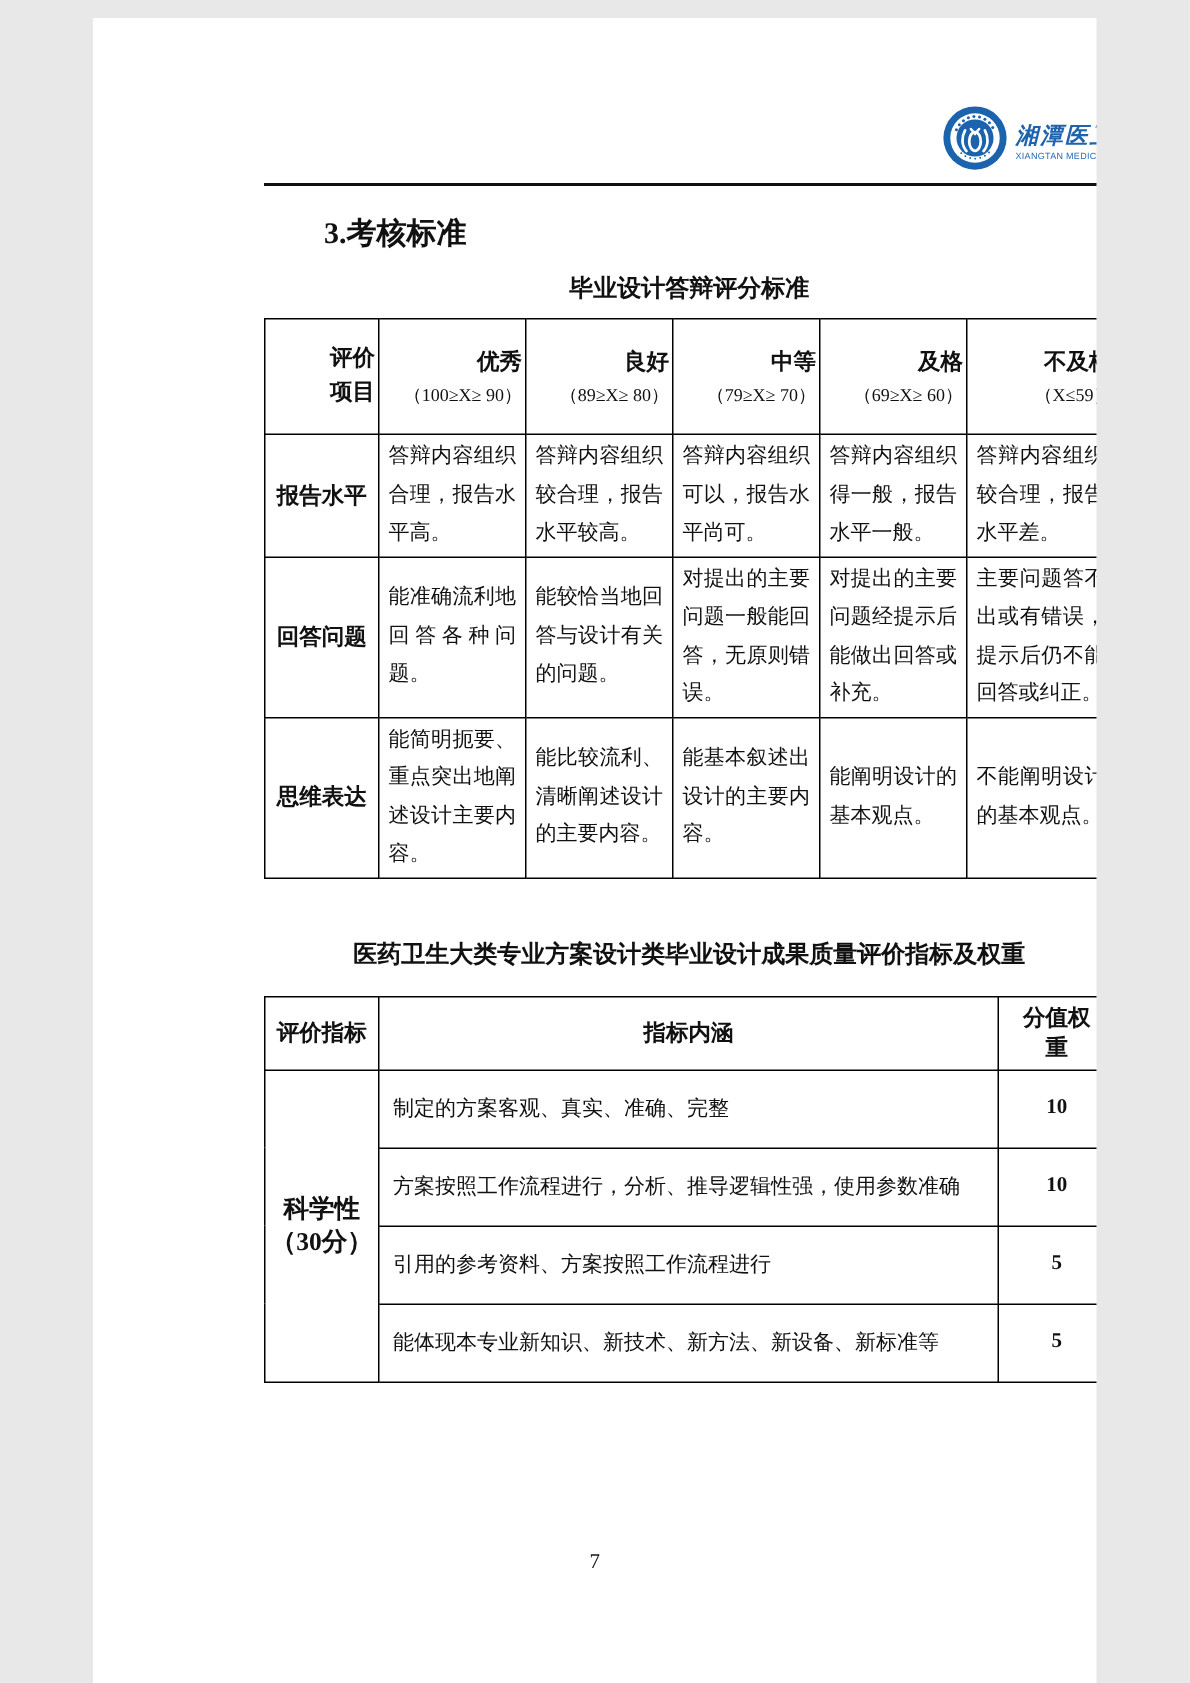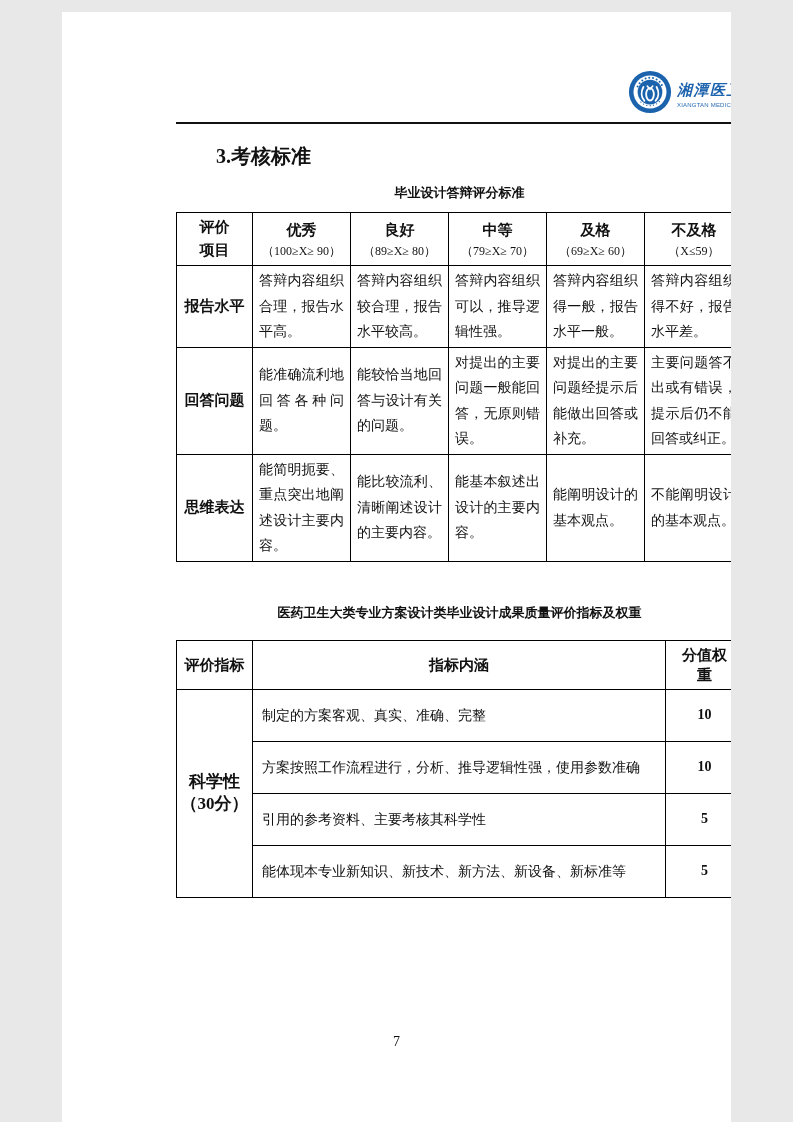--- a/index.html
+++ b/index.html
@@ -38,30 +38,30 @@
   .body-para {
     font-size:20px; line-height:42px;
     text-align:justify; text-indent:2em;
   }
   .body-para .lead { font-weight:bold; }
   .section-heading {
     font-size:20px; font-weight:bold;
     line-height:40px; padding-left:2em; margin-top:2px;
   }
   .table-title {
-    text-align:center; font-size:13px; font-weight:bold;
+    text-align:center; font-size:16px; font-weight:bold;
     line-height:22px; margin:6px 0 8px 0;
   }
   .table-title.second { margin-top:40px; margin-bottom:16px; }
   
   table { width:567px; border-collapse:collapse; table-layout:fixed; }
   th, td { border:1px solid #000; vertical-align:middle; }
   .pre { white-space:pre-line; }
   
-  .t1 th { padding:3px 2px; text-align:center; }
+  .t1 th { padding:15px 2px; text-align:right; }
   .t1 .th-name { font-size:15px; font-weight:bold; line-height:23px; }
   .t1 .th-range { font-size:12px; font-weight:normal; line-height:18px; }
   .t1 .row-label {
     font-size:15px; font-weight:bold; text-align:center; padding:2px;
   }
   .t1 .crit {
     font-size:14px; line-height:25.5px;
     padding:2px 6px; text-align:justify;
   }
   
@@ -163,23 +163,23 @@
             <div class="th-name">不及格</div>
             <div class="th-range">（X≤59）</div>
           </th>
         </tr>
       </thead>
       <tbody>
         <tr>
           <td class="row-label">报告水平</td>
           <td class="crit">答辩内容组织合理，报告水平高。</td>
           <td class="crit">答辩内容组织较合理，报告水平较高。</td>
-          <td class="crit">答辩内容组织可以，推导逻辑性强。</td>
+          <td class="crit">答辩内容组织可以，报告水平尚可。</td>
           <td class="crit">答辩内容组织得一般，报告水平一般。</td>
-          <td class="crit">答辩内容组织得不好，报告水平差。</td>
+          <td class="crit">答辩内容组织较合理，报告水平差。</td>
         </tr>
         <tr>
           <td class="row-label">回答问题</td>
           <td class="crit">能准确流利地回答各种问题。</td>
           <td class="crit">能较恰当地回答与设计有关的问题。</td>
           <td class="crit">对提出的主要问题一般能回答，无原则错误。</td>
           <td class="crit">对提出的主要问题经提示后能做出回答或补充。</td>
           <td class="crit">主要问题答不出或有错误，提示后仍不能回答或纠正。</td>
         </tr>
         <tr>
@@ -214,21 +214,21 @@
           <td class="group-label pre" rowspan="4">科学性
 （30分）</td>
           <td class="indicator">制定的方案客观、真实、准确、完整</td>
           <td class="score">10</td>
         </tr>
         <tr>
           <td class="indicator">方案按照工作流程进行，分析、推导逻辑性强，使用参数准确</td>
           <td class="score">10</td>
         </tr>
         <tr>
-          <td class="indicator">引用的参考资料、主要考核其科学性</td>
+          <td class="indicator">引用的参考资料、方案按照工作流程进行</td>
           <td class="score">5</td>
         </tr>
         <tr>
           <td class="indicator">能体现本专业新知识、新技术、新方法、新设备、新标准等</td>
           <td class="score">5</td>
         </tr>
       </tbody>
     </table>
 
   </div>

